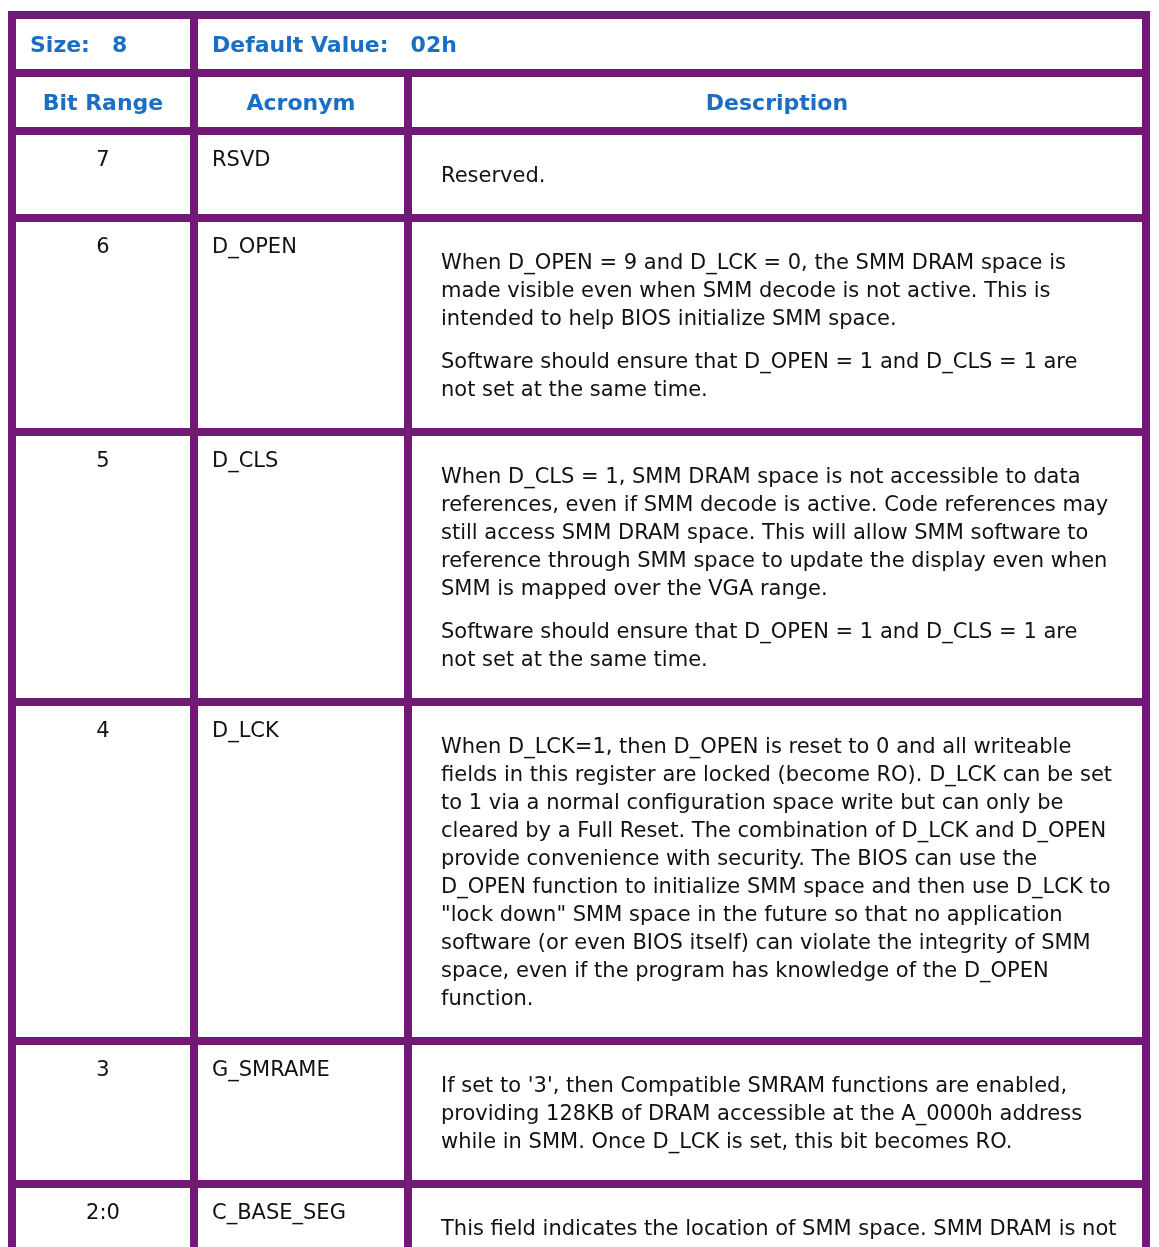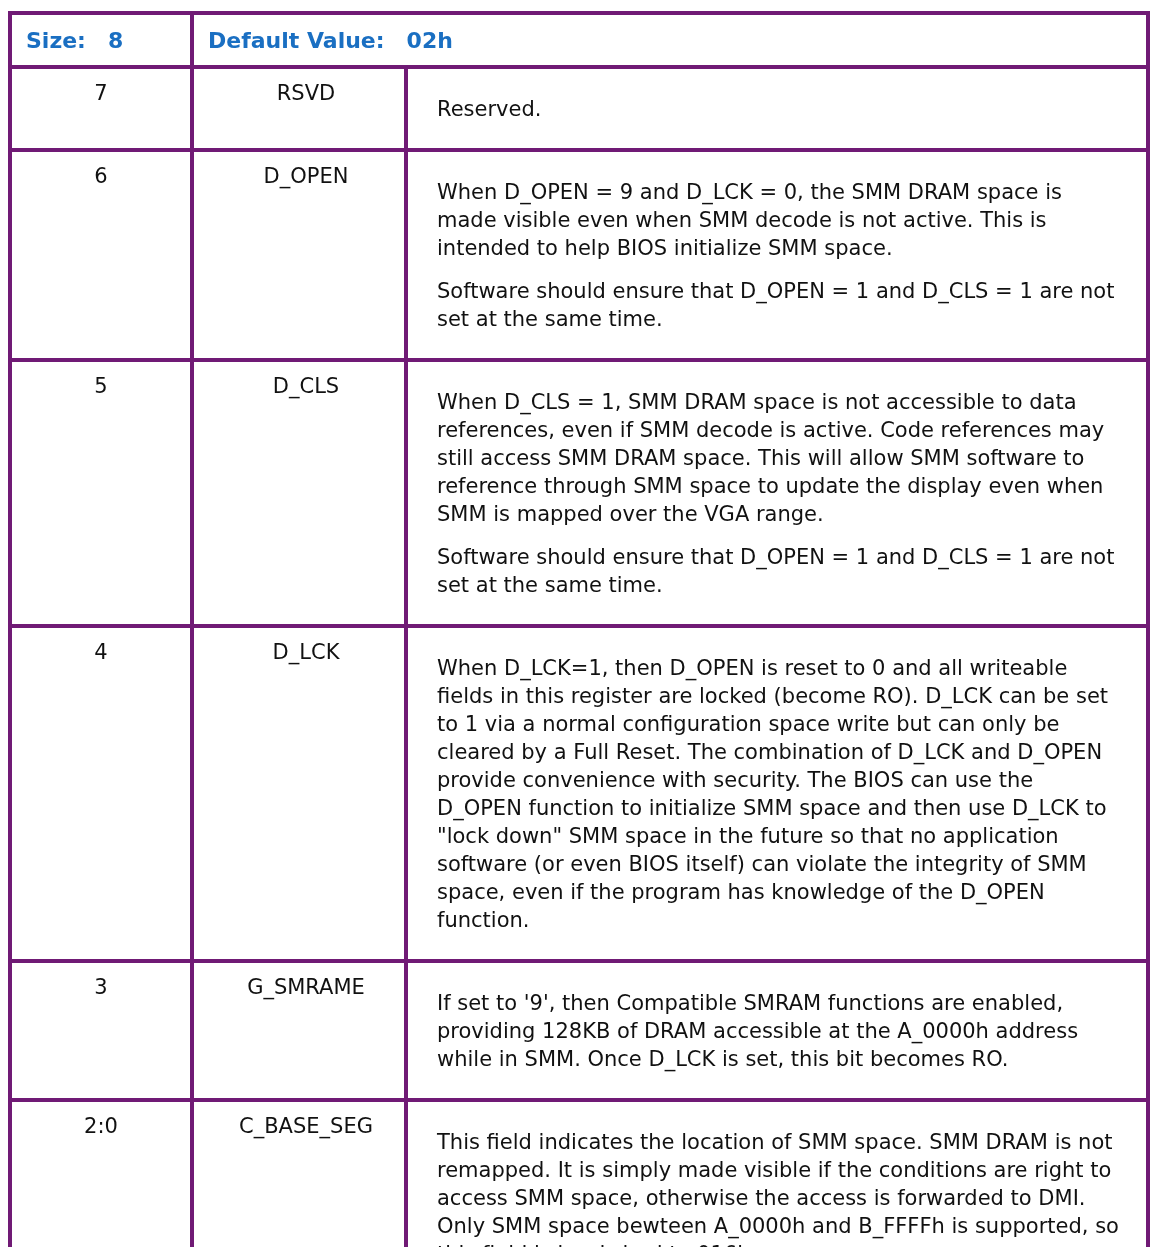--- a/index.html
+++ b/index.html
@@ -7,40 +7,40 @@
     .reg-table {
       position: absolute;
       left: 8px; top: 11px;
       width: 1142px;
       border-collapse: collapse;
       table-layout: fixed;
       font-family: "DejaVu Sans", sans-serif;
       color: #111;
     }
     .reg-table td, .reg-table th {
-      border: 4px solid #701a75;
+      border: 8px solid #701a75;
       vertical-align: top;
       padding: 0;
     }
     .hdr {
       color: #1a6fc2;
       font-weight: bold;
       font-size: 22px;
       text-align: left;
     }
     .hdr-cell { height: 50px; vertical-align: middle !important; }
     .hdr-cell span { display: inline-block; }
     .hdr-size { padding-left: 14px !important; }
     .hdr-default { padding-left: 14px !important; }
     .col-hdr { height: 50px; vertical-align: middle !important; text-align: center; }
     .col-bit { width: 182px; }
     .col-acr { width: 214px; }
     .col-desc { width: auto; }
     .cell-bit { text-align: center; font-size: 21px; padding-top: 12px !important; }
-    .cell-acr { text-align: center; font-size: 21px; padding-top: 12px !important; padding-left: 14px !important; }
+    .cell-acr { text-align: left; font-size: 21px; padding-top: 12px !important; padding-left: 14px !important; }
     .cell-desc { font-size: 21px; line-height: 28px; padding: 11px 10px 10px 14px !important; }
     .cell-desc p { margin: 15px; }
     .cell-desc p + p { margin-top: 6px; }
     .gap { display: inline-block; width: 22px; }
   </style>
 </head>
 <body>
 
 <table class="reg-table">
   <colgroup>
@@ -49,20 +49,25 @@
     <col class="col-desc">
   </colgroup>
   <tbody>
       <tr>
     <td class="hdr hdr-cell hdr-size">
       <span>Size:</span><span class="gap"></span><span>8</span>
     </td>
     <td class="hdr hdr-cell hdr-default" colspan="2">
       <span>Default Value:</span><span class="gap"></span><span>02h</span>
     </td>
+  </tr>
+  <tr>
+    <th class="hdr col-hdr" style="text-align:center">Bit Range</th>
+    <th class="hdr col-hdr" style="text-align:center">Acronym</th>
+    <th class="hdr col-hdr" style="text-align:center">Description</th>
   </tr>
   </tbody>
     <tbody id="rows-body">
       <tr style="height: 52px;">
         <td class="cell-bit">7</td>
         <td class="cell-acr">RSVD</td>
         <td class="cell-desc">
           <p>Reserved.</p>
         </td>
       </tr>
@@ -86,21 +91,21 @@
         <td class="cell-bit">4</td>
         <td class="cell-acr">D_LCK</td>
         <td class="cell-desc">
           <p>When D_LCK=1, then D_OPEN is reset to 0 and all writeable fields in this register are locked (become RO). D_LCK can be set to 1 via a normal configuration space write but can only be cleared by a Full Reset. The combination of D_LCK and D_OPEN provide convenience with security. The BIOS can use the D_OPEN function to initialize SMM space and then use D_LCK to "lock down" SMM space in the future so that no application software (or even BIOS itself) can violate the integrity of SMM space, even if the program has knowledge of the D_OPEN function.</p>
         </td>
       </tr>
       <tr style="height: 138px;">
         <td class="cell-bit">3</td>
         <td class="cell-acr">G_SMRAME</td>
         <td class="cell-desc">
-          <p>If set to '9', then Compatible SMRAM functions are enabled, providing 128KB of DRAM accessible at the A_0000h address while in SMM. Once D_LCK is set, this bit becomes RO.</p>
+          <p>If set to '3', then Compatible SMRAM functions are enabled, providing 128KB of DRAM accessible at the A_0000h address while in SMM. Once D_LCK is set, this bit becomes RO.</p>
         </td>
       </tr>
       <tr style="height: 173px;">
         <td class="cell-bit">2:0</td>
         <td class="cell-acr">C_BASE_SEG</td>
         <td class="cell-desc">
           <p>This field indicates the location of SMM space. SMM DRAM is not remapped. It is simply made visible if the conditions are right to access SMM space, otherwise the access is forwarded to DMI. Only SMM space bewteen A_0000h and B_FFFFh is supported, so this field is hardwired to 016b.</p>
         </td>
       </tr>
     </tbody>

